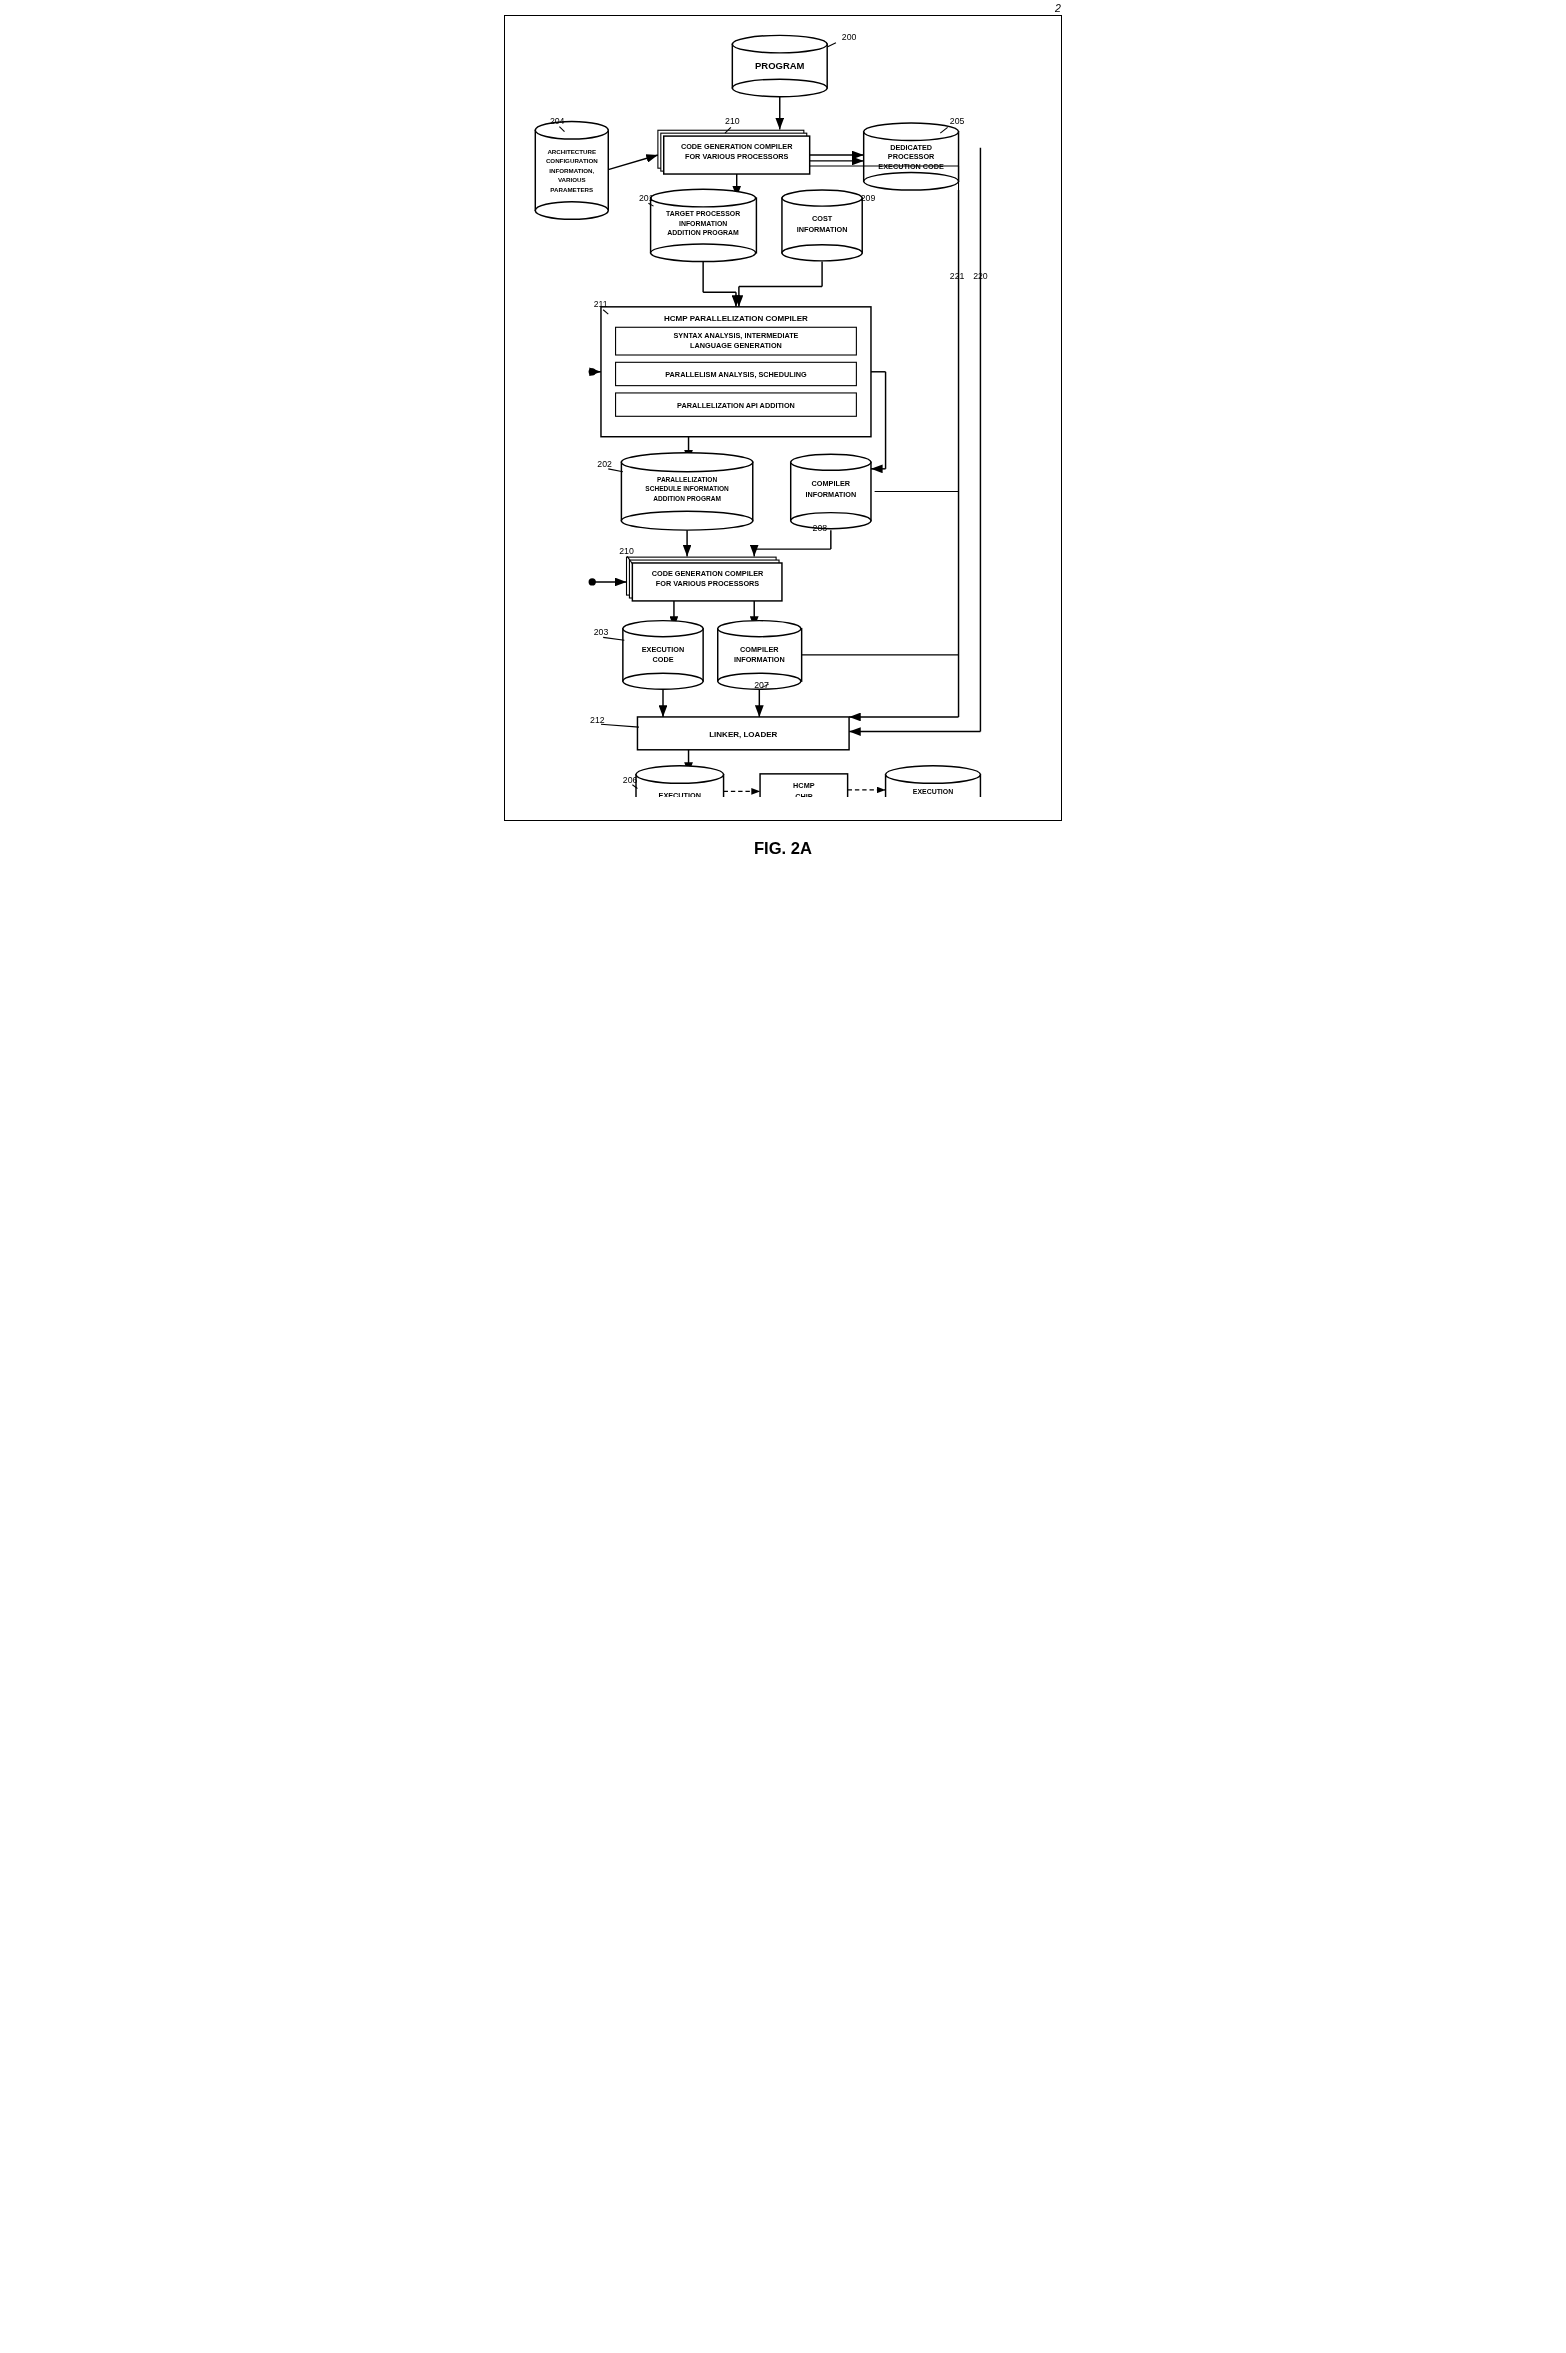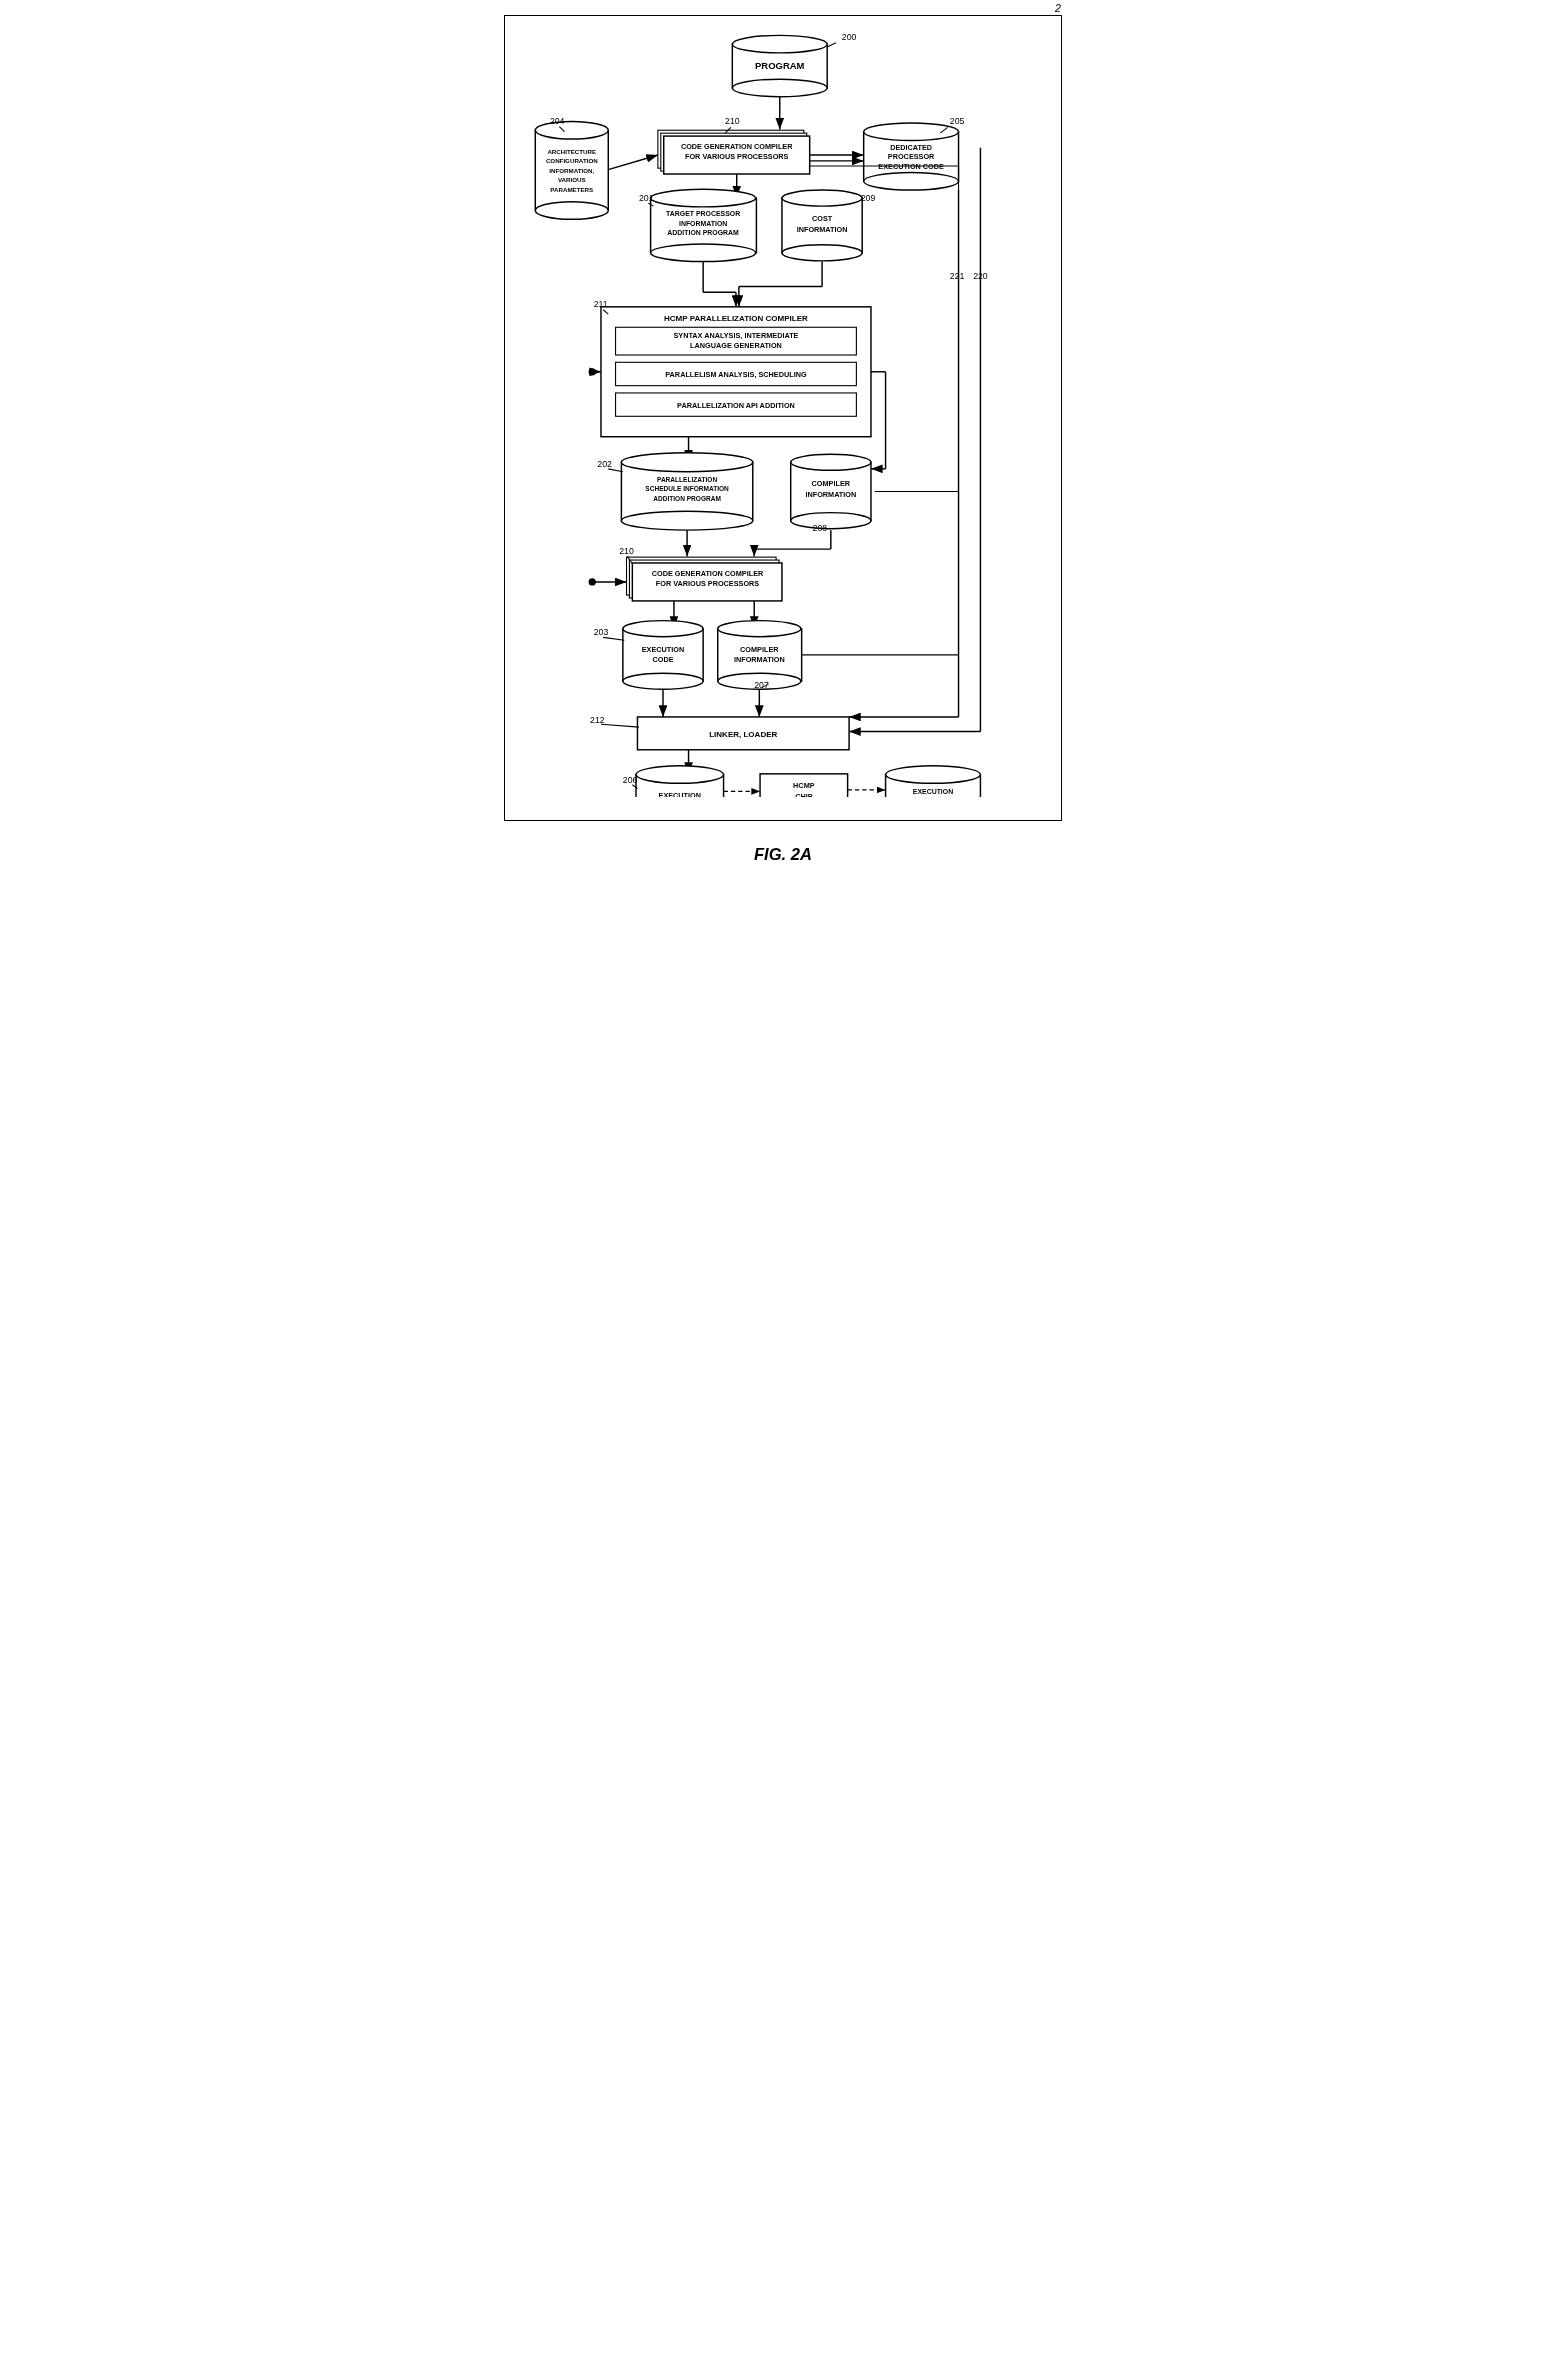--- a/index.html
+++ b/index.html
@@ -33,24 +33,23 @@
       font-style: italic;
     }
 
     
     .diagram-svg {
       width: 100%;
       display: block;
     }
 
     .figure-caption {
-      margin-top: 24px;
+      margin-top: 18px;
       font-size: 16.6px;
       font-weight: bold;
-      font-style: italic;
       text-align: center;
     }
   </style>
 </head>
 <body>
 
 <div class="page-container">
   <div class="diagram-border">
 
     <span class="fig-ref">2</span>

